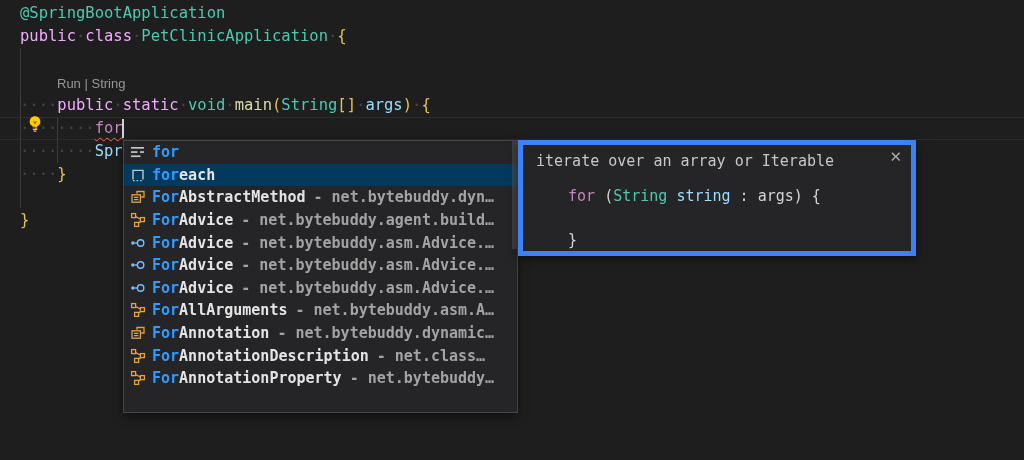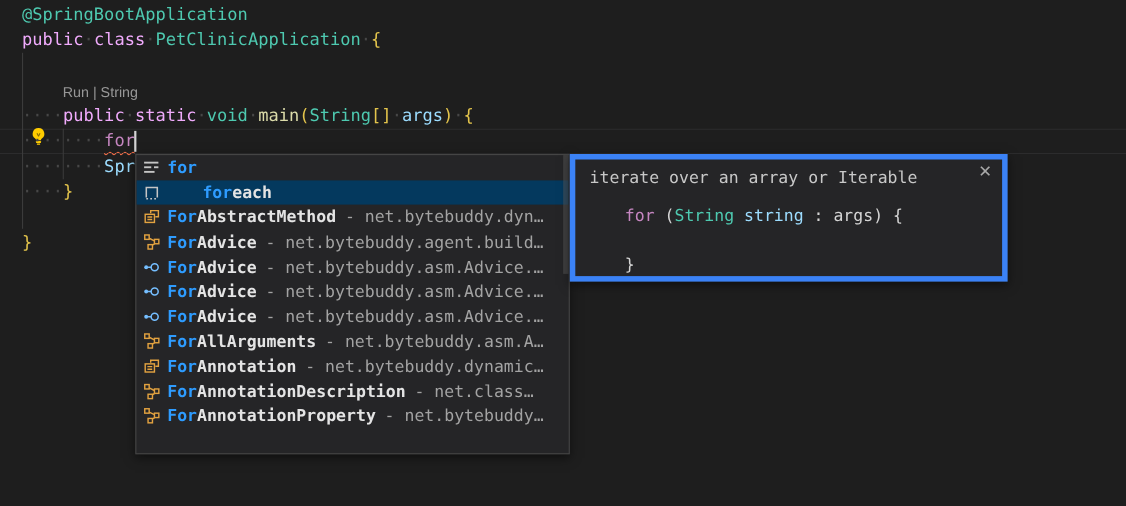--- a/index.html
+++ b/index.html
@@ -30,26 +30,26 @@
   #guide-c0{left:20px;top:48px;height:160px;}
   #guide-c4{left:57px;top:117px;height:46px;}
   .lightbulb{position:absolute;left:26px;top:115px;width:18px;height:18px;}
 
   
   .suggest{position:absolute;left:123px;top:140px;width:395px;height:273px;
            background:#252527;border:1px solid #454545;box-sizing:border-box;
            box-shadow:0 3px 9px rgba(0,0,0,.5);overflow:hidden;}
   .suggest-row{position:relative;height:22.6px;display:flex;align-items:center;
                padding-left:4px;white-space:pre;overflow:hidden;cursor:pointer;}
-  .suggest-row.selected{background:#04395E;gap:32px;}
+  .suggest-row.selected{background:#04395E;}
   .s-icon{width:16px;height:16px;margin:0 6px 0 2px;flex:0 0 16px;}
   .s-icon svg{display:block;width:16px;height:16px;}
   .s-label{font-size:15px;font-weight:bold;color:#E4E4E4;}
   .s-match{color:#2E9CFF;}
-  .s-detail{font-size:15px;color:#A3A3A3;margin-left:8px;font-weight:normal;}
+  .s-detail{font-size:15px;color:#A3A3A3;margin-left:8px;font-weight:bold;}
   .s-scroll{position:absolute;right:0;top:0;width:5px;height:108px;background:#5a5a5a;opacity:.5;}
 
   
   .docs{position:absolute;left:518px;top:140px;width:398px;height:116px;
         background:#252527;border:5px solid #3b82f6;box-sizing:border-box;
         box-shadow:0 3px 9px rgba(0,0,0,.5);}
   .docs-title{position:absolute;left:13px;top:7px;font-size:15px;color:#C8C8C8;white-space:pre;}
   .docs-close{position:absolute;right:9px;top:3px;font-family:"Liberation Sans",sans-serif;
               font-size:15px;color:#A8A8A8;cursor:pointer;line-height:18px;}
   .docs-code{position:absolute;left:13px;top:40px;font-size:15px;line-height:22px;white-space:pre;margin-left:32px;}

